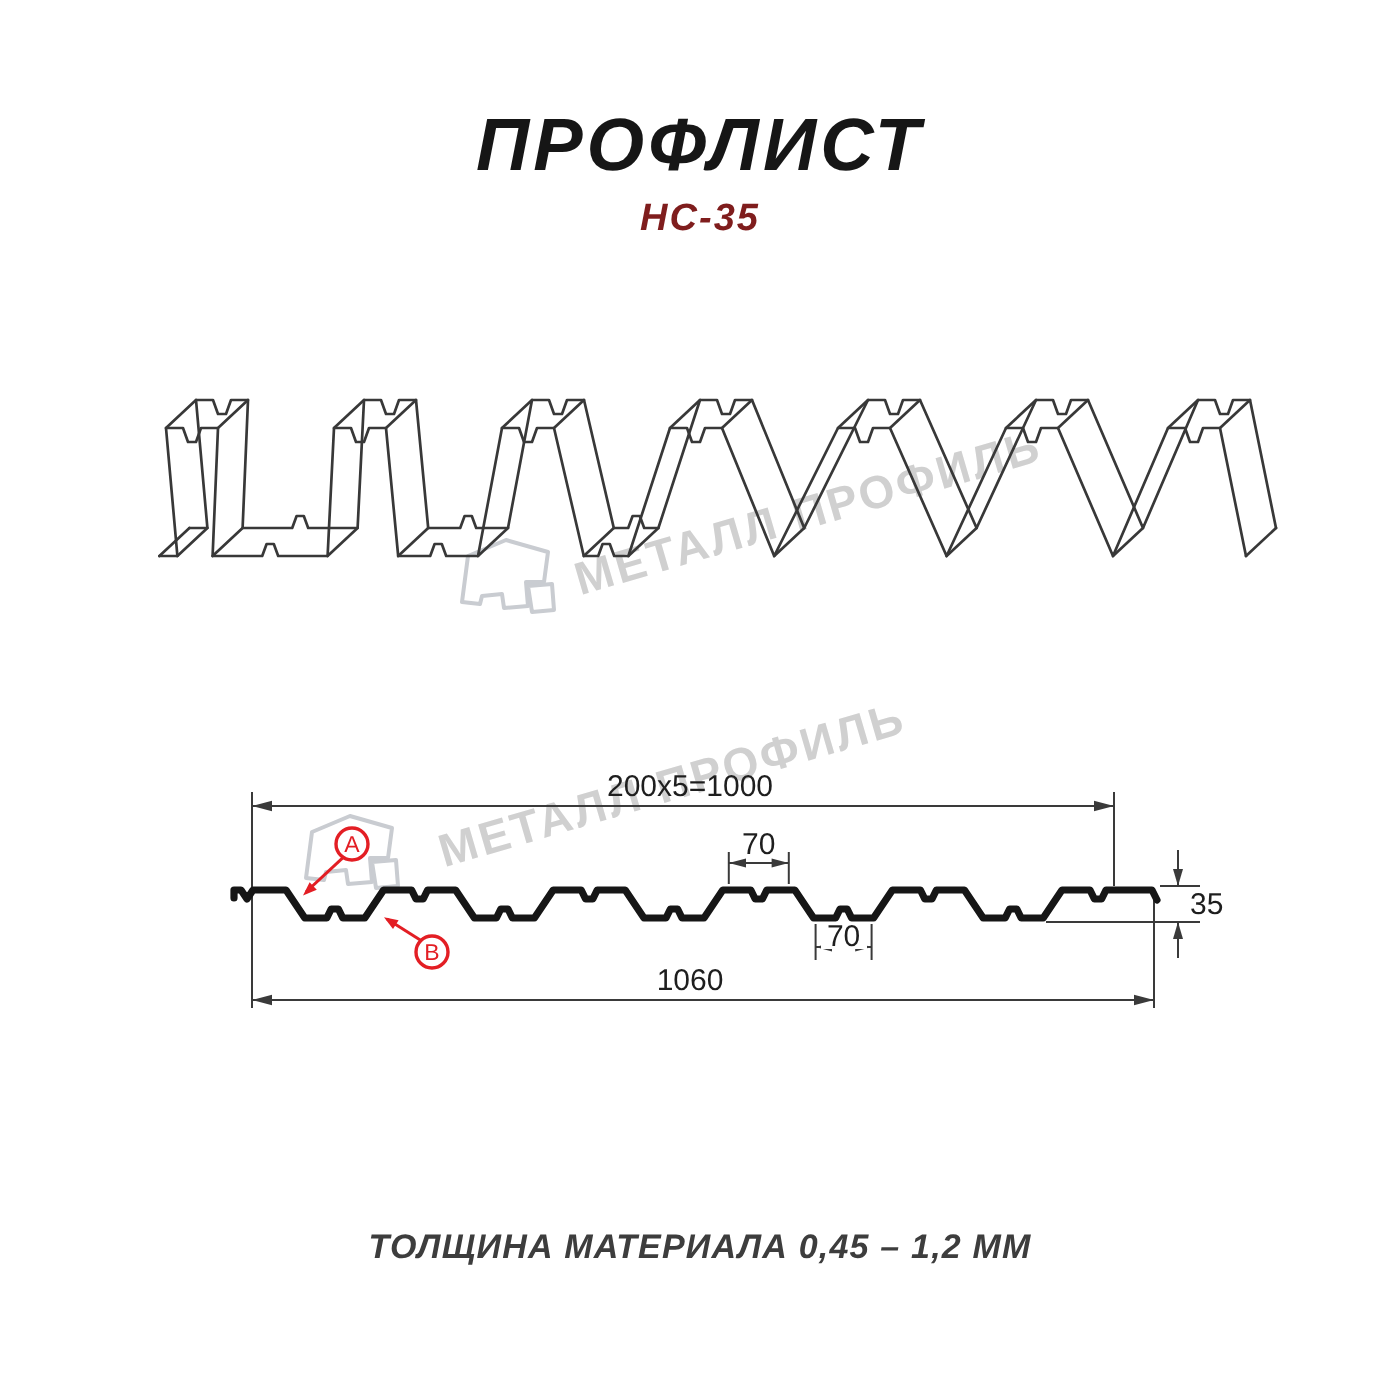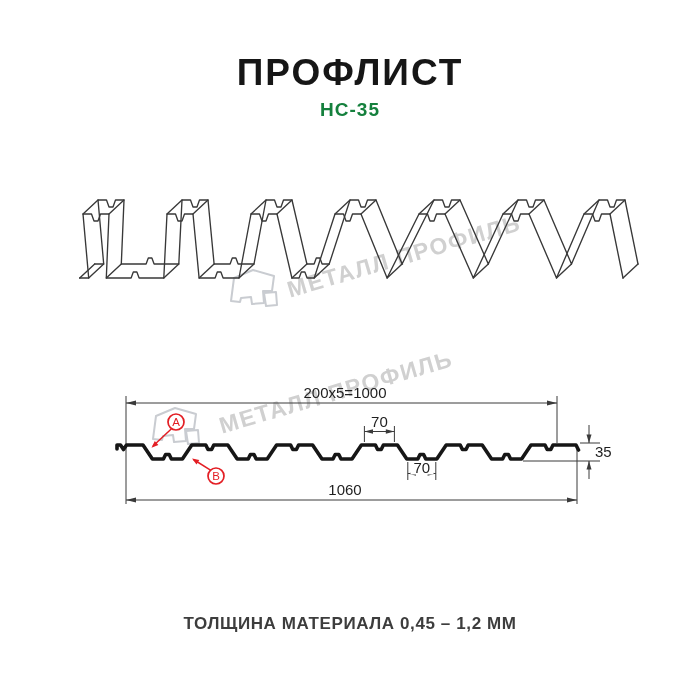--- a/index.html
+++ b/index.html
@@ -1,20 +1,20 @@
 <!DOCTYPE html>
 <html><head>
 <meta charset="utf-8">
 <style>
   html,body{margin:0;padding:0;}
   body{width:700px;height:700px;background:#ffffff;overflow:hidden;position:relative;
        font-family:"Liberation Sans", sans-serif;}
-  .abs{position:absolute;left:0;right:0;text-align:center;}
+  .abs{position:absolute;left:0;right:0;text-align:center;font-style:italic;}
   .title{top:52px;font-size:37px;font-weight:bold;letter-spacing:2px;color:#161616;}
-  .subtitle{top:99px;font-size:19px;font-weight:bold;letter-spacing:1px;color:#15803d;}
+  .subtitle{top:99px;font-size:19px;font-weight:bold;letter-spacing:1px;color:#7f1d1d;}
   .footer-note{top:614px;font-size:17px;font-weight:bold;letter-spacing:.6px;color:#3d3d3d;}
   svg text{font-family:"Liberation Sans", sans-serif;}
   .dimtext{font-size:15px;fill:#1e1e1e;}
   .wmtext{font-size:23px;font-weight:bold;letter-spacing:1.5px;}
   .thin{stroke:#3a3a3a;stroke-width:1;fill:none;}
   .arrow{stroke:none;}
   #iso-lines path{fill:none;stroke:#383838;stroke-width:1.35;stroke-linejoin:round;stroke-linecap:round;}
   .wmlogo path{fill:none;stroke-width:2;stroke-linejoin:round;}
   .redline{fill:none;stroke-width:1.5;}
   .redcircle{fill:none;stroke-width:1.7;}

